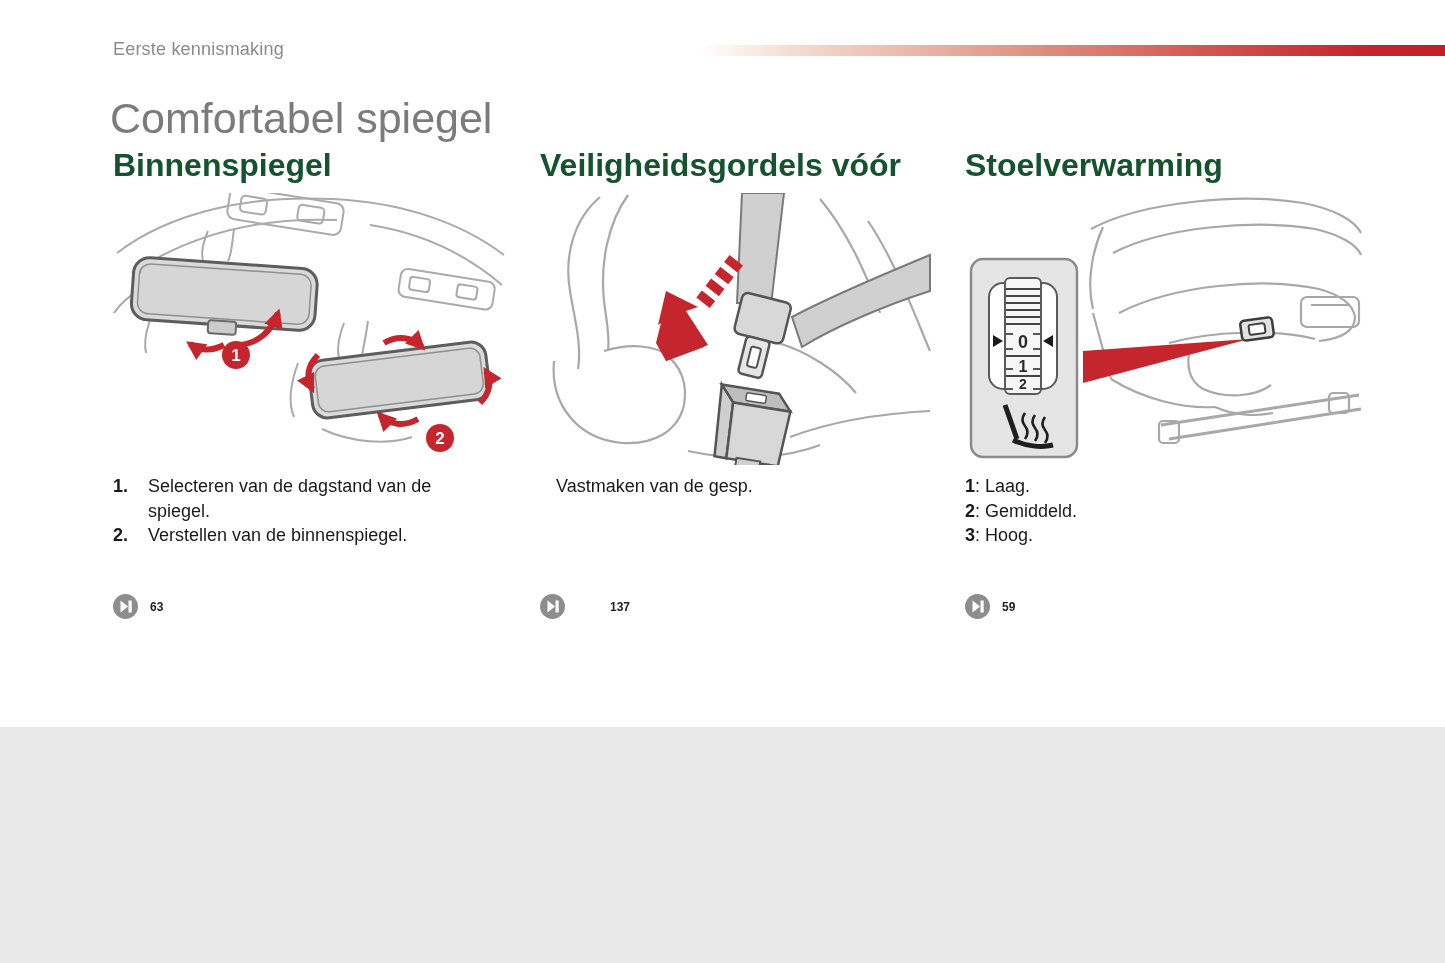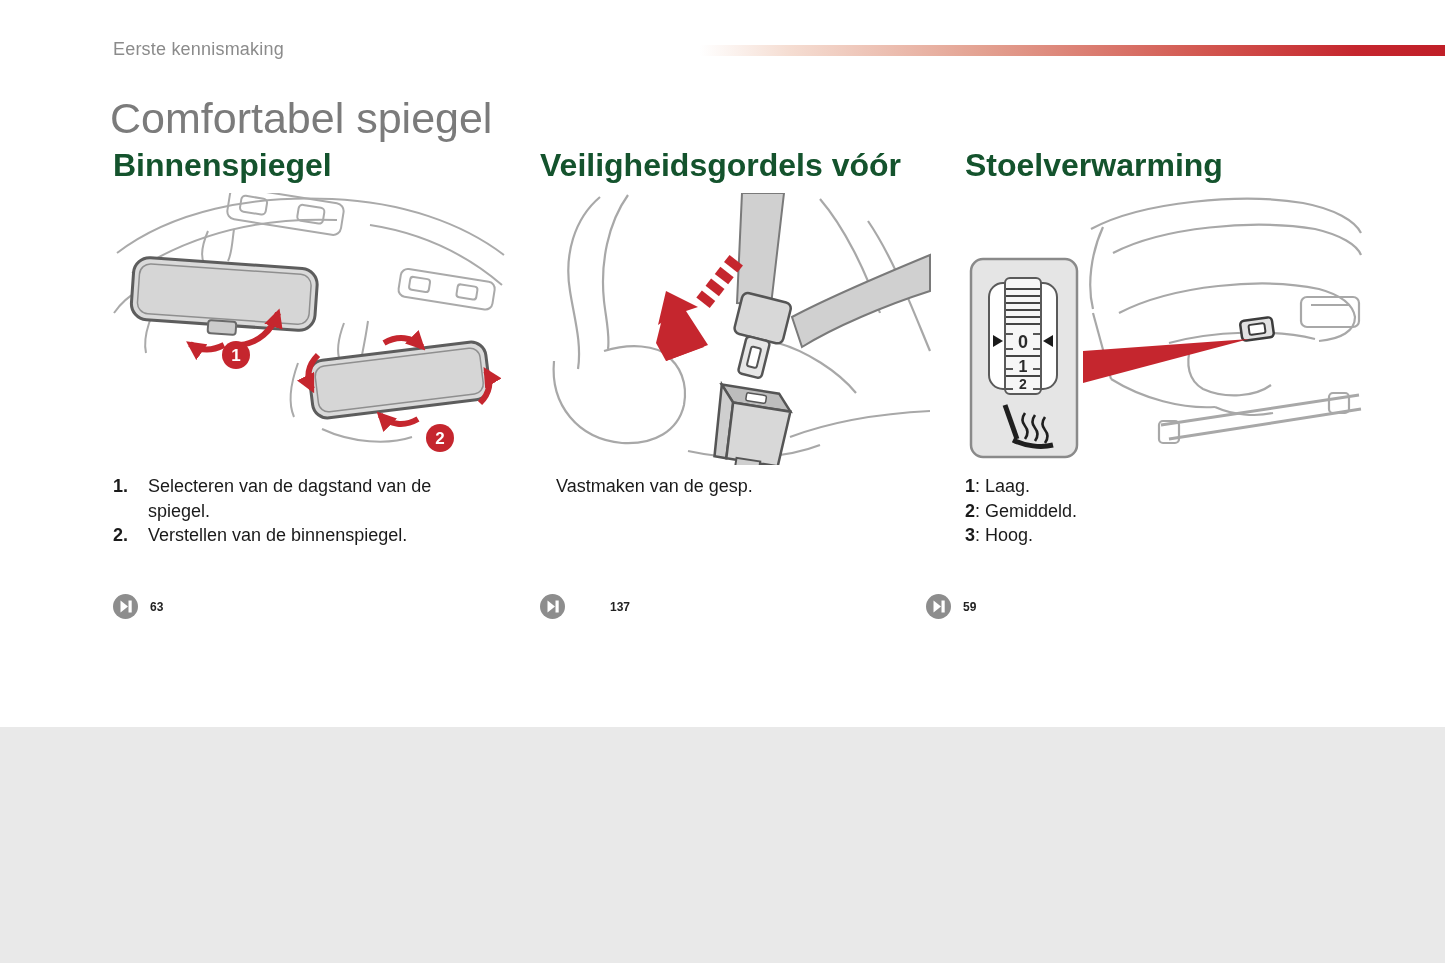--- a/index.html
+++ b/index.html
@@ -32,21 +32,21 @@
   }
   .b1{left:113px; width:345px;} .b2{left:540px; width:345px;margin-left:16px;} .b3{left:965px; width:345px;}
   .li{display:flex;}
   .li .num{width:35px; font-weight:bold; flex:0 0 35px;}
   .li .txt{flex:1;}
   .kv .b{font-weight:bold;}
   .ref{
     position:absolute; top:594px; display:flex; align-items:center; gap:12px;
     font-size:12px; font-weight:bold; color:#222;
   }
-  .r1{left:113px;} .r2{left:540px;gap:45px;} .r3{left:926px;}
+  .r1{left:113px;} .r2{left:540px;gap:45px;} .r3{left:965px;}
   .ref svg{display:block;}
   .pagenum{
     position:absolute; left:40px; top:916px;
     font-size:19px; font-weight:bold; color:#4d7c0f;
   }
   text{ font-family:"Liberation Sans","DejaVu Sans",sans-serif; }
 </style>
 </head>
 <body>
 

